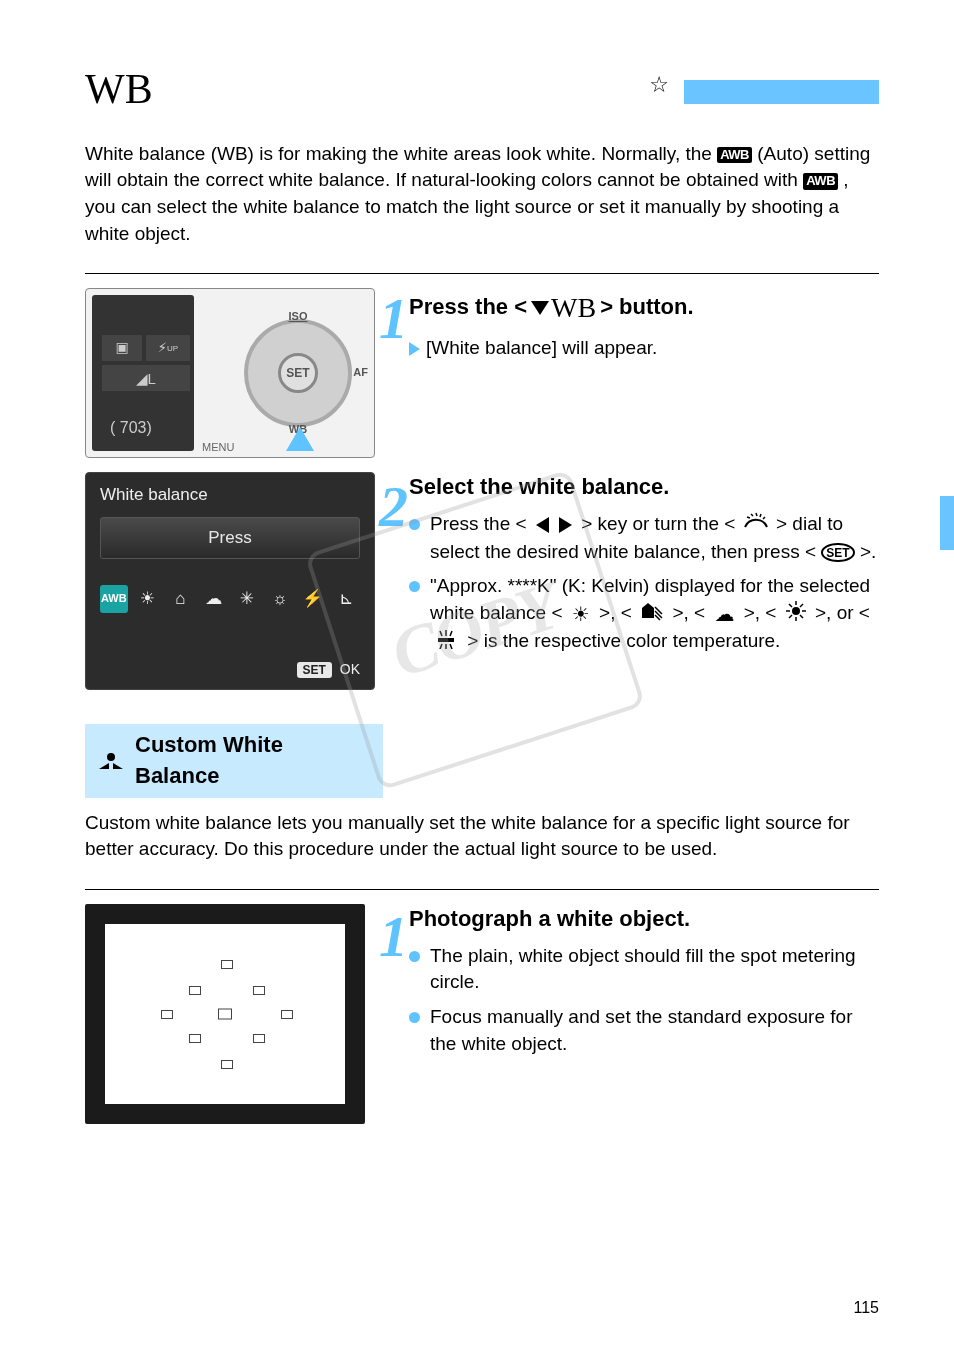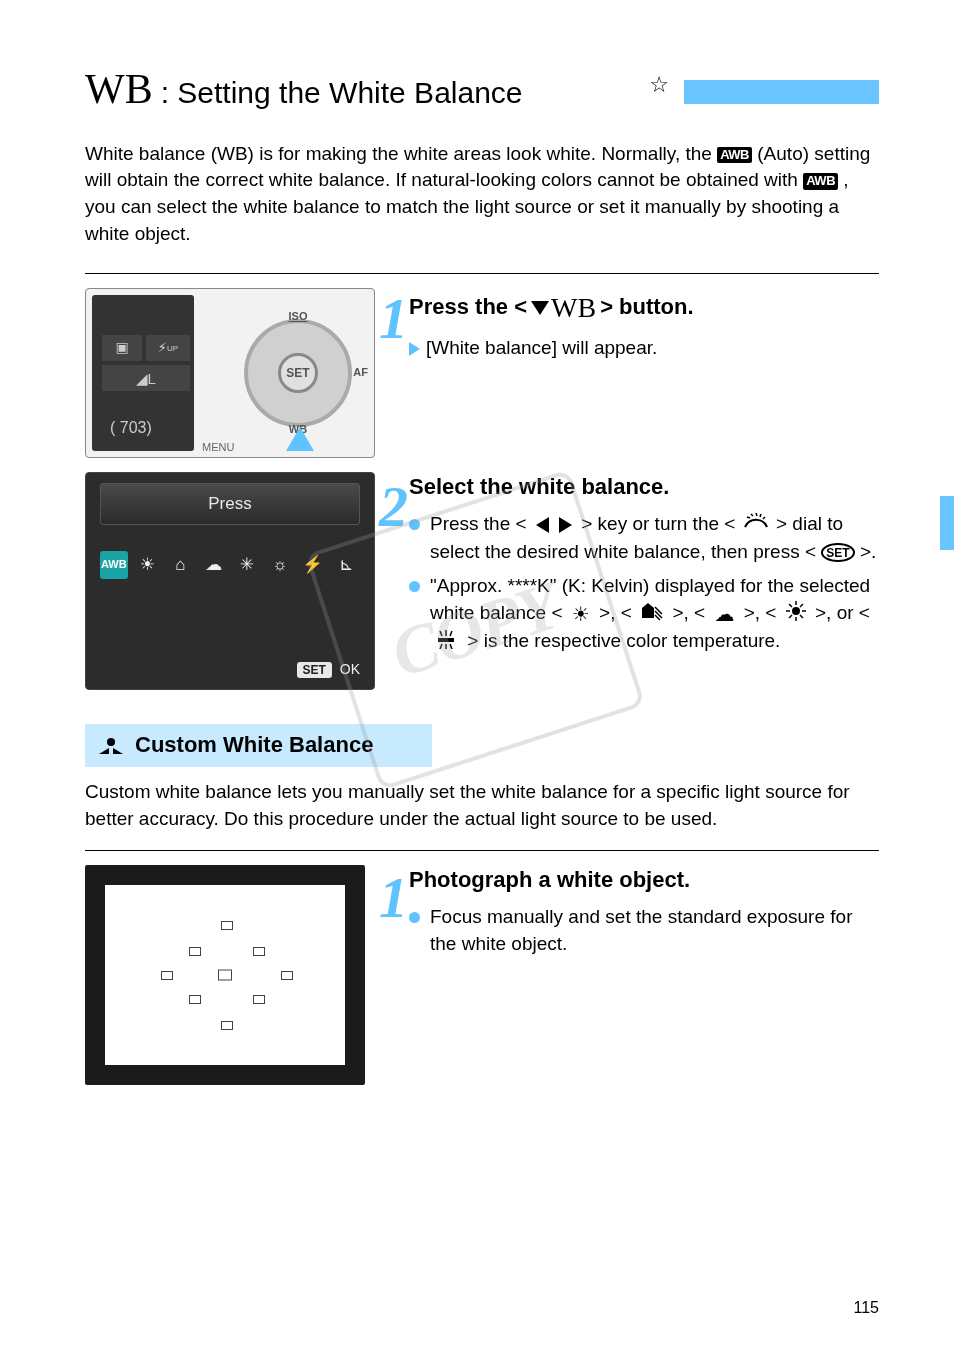--- a/index.html
+++ b/index.html
@@ -125,21 +125,20 @@
 </head>
 <body>
 
 <div class="blue-side"></div>
 
 <div class="page">
 
   <div class="title-row">
     <div class="title-main">
       <span class="title-wb">WB</span>
-      <span>: Setting the White Balance</span>
     </div>
     <span class="star-icon">☆</span>
     <div class="blue-bar-top"></div>
   </div>
 
   <div class="intro">
     <p>
       <span>White balance (WB) is for making the white areas look white. Normally, the </span>
       <span class="awb-badge">AWB</span>
       <span> (Auto) setting will obtain the correct white balance. If natural-looking colors cannot be obtained with </span>
@@ -183,20 +182,21 @@
       <div class="step-body">
         <span class="caret"></span>
         <div class="txt">[White balance] will appear.</div>
       </div>
     </div>
   </div>
 
   <div class="row" style="margin-top:6px;">
     <div class="col-img">
       <div class="img-box2">
+        <div class="wb-title">White balance</div>
         <div class="wb-auto-bar">Press</div>
         <div class="wb-icons-row">
           <div class="wb-ic sel">AWB</div>
           <div class="wb-ic">☀</div>
           <div class="wb-ic">⌂</div>
           <div class="wb-ic">☁</div>
           <div class="wb-ic">✳</div>
           <div class="wb-ic">☼</div>
           <div class="wb-ic">⚡</div>
           <div class="wb-ic">⊾</div>
@@ -276,32 +276,32 @@
         </div>
       </div>
     </div>
   </div>
 
   <div class="copy-wm">
     <div class="copy-rect"></div>
     <div class="copy-txt">COPY</div>
   </div>
 
-  <div class="custom-head" style="width:347px;">
+  <div class="custom-head" style="width:298px;">
     <span class="custom-glyph">
       <svg width="28" height="20" viewBox="0 0 28 20">
           <circle cx="14" cy="6" r="4" fill="#000"></circle>
           <polygon points="2,18 12,12 12,18" fill="#000"></polygon>
           <polygon points="26,18 16,12 16,18" fill="#000"></polygon>
         </svg>
     </span>
     <span> Custom White Balance</span>
   </div>
 
-  <p style="margin-bottom:18px;">Custom white balance lets you manually set the white balance for a specific light source for better accuracy. Do this procedure under the actual light source to be used.</p>
+  <p style="margin-bottom:26px;">Custom white balance lets you manually set the white balance for a specific light source for better accuracy. Do this procedure under the actual light source to be used.</p>
 
   <hr class="hr2">
 
   <div class="row">
     <div class="col-img">
       <div class="vf-box">
         <div class="vf-pt" style="left:116px; top:36px;"></div>
         <div class="vf-pt" style="left:84px; top:62px;"></div>
         <div class="vf-pt" style="left:148px; top:62px;"></div>
         <div class="vf-pt" style="left:56px; top:86px;"></div>
@@ -311,20 +311,24 @@
         <div class="vf-pt" style="left:148px; top:110px;"></div>
         <div class="vf-pt" style="left:116px; top:136px;"></div>
       </div>
     </div>
     <div class="col-txt">
       <div class="step-num" style="top:-8px;">1</div>
       <div class="step-head">Photograph a white object.</div>
 
       <div class="step-bul">
         <span class="bullet"></span>
+        <div class="bt">The plain, white object should fill the spot metering circle.</div>
+      </div>
+      <div class="step-bul">
+        <span class="bullet"></span>
         <div class="bt">Focus manually and set the standard exposure for the white object.</div>
       </div>
     </div>
   </div>
 
 </div>
 
 <div class="page-num">115</div>
 
 </body></html>

